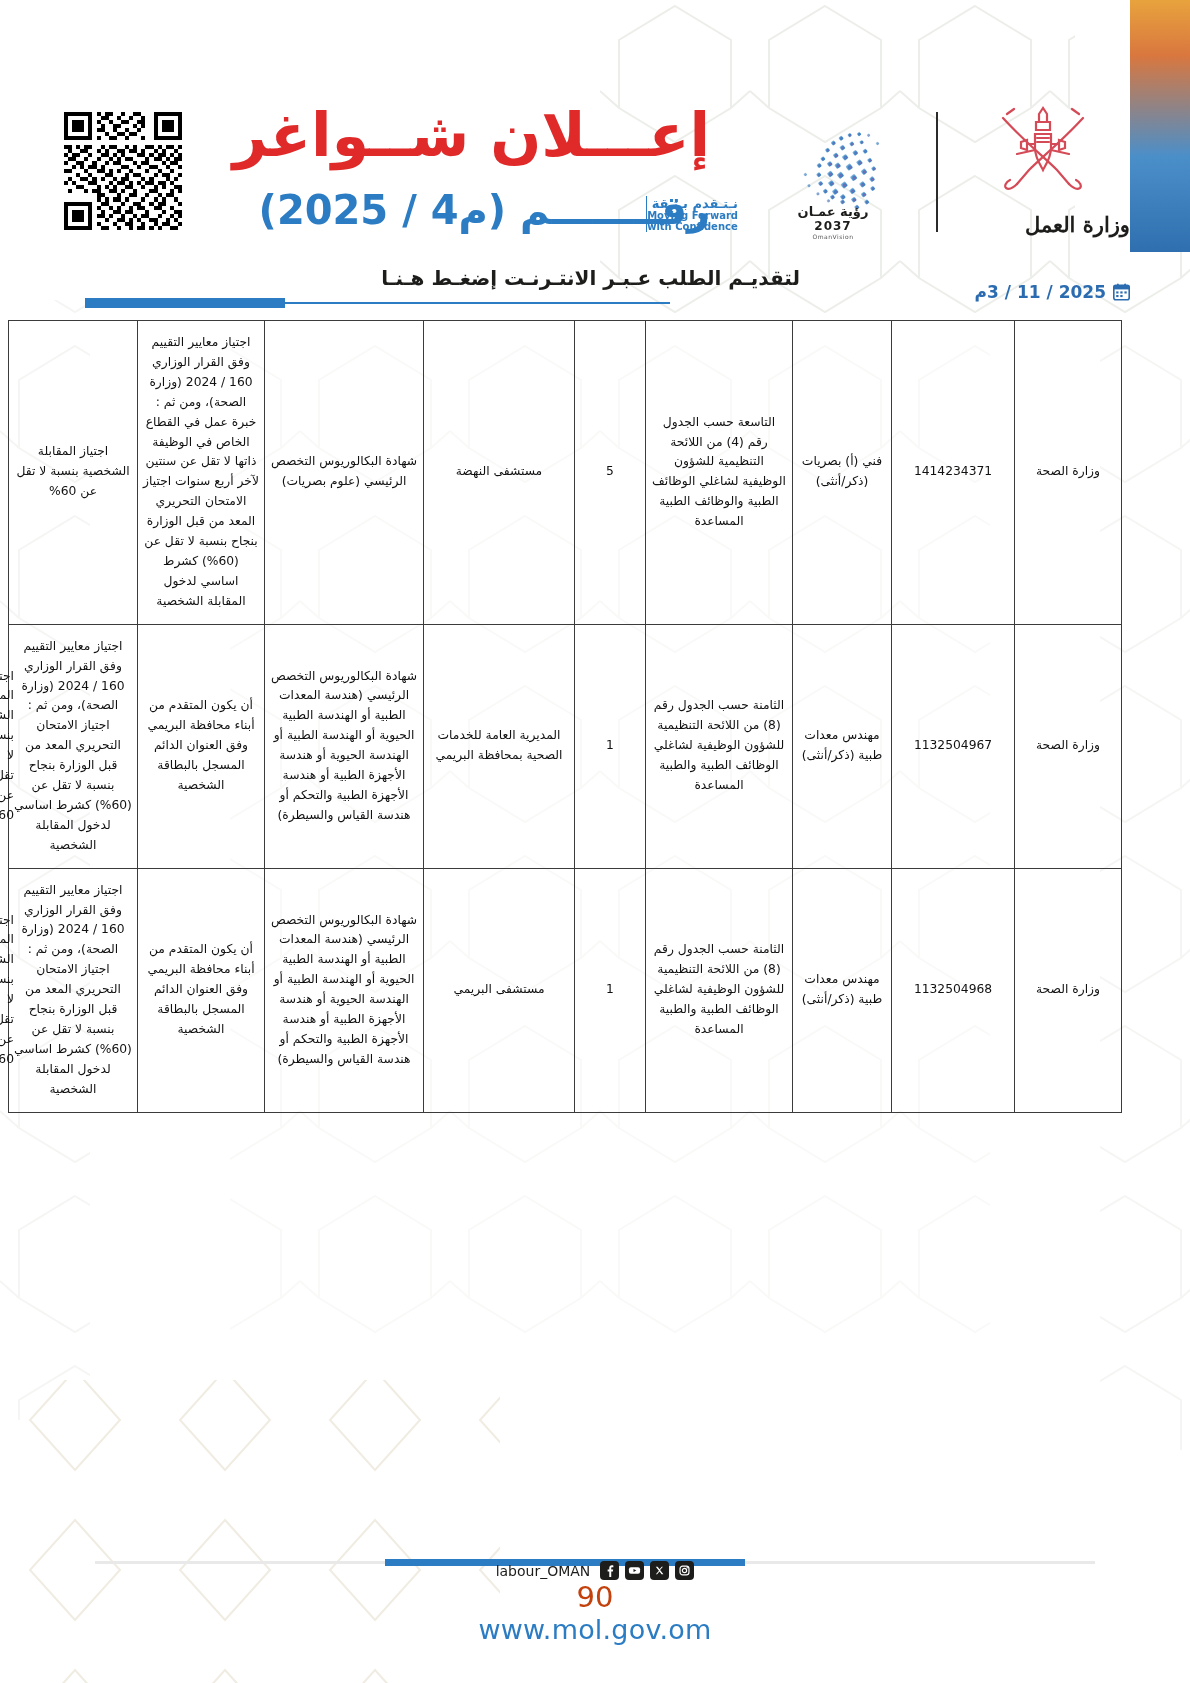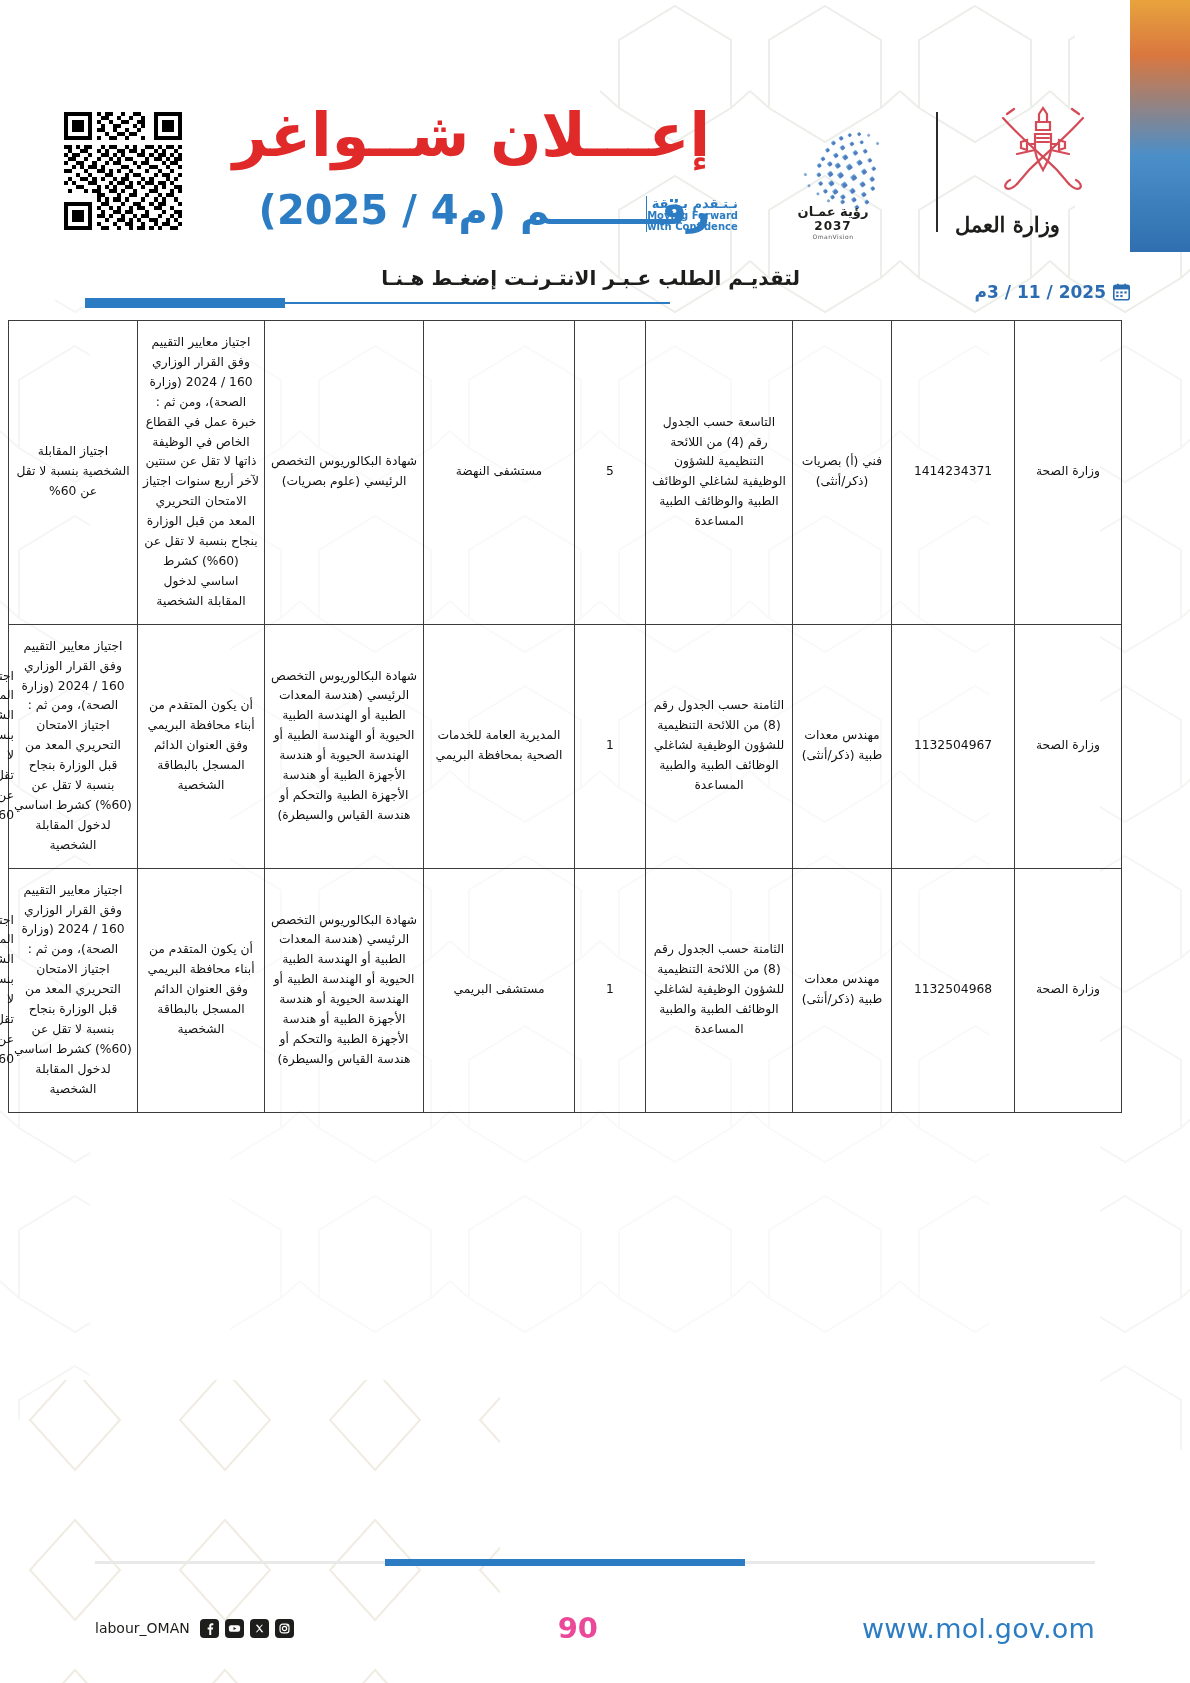--- a/index.html
+++ b/index.html
@@ -45,21 +45,21 @@
     line-height:1;white-space:nowrap;direction:rtl;
   }
   .apply-line{
     position:absolute;right:390px;top:266px;
     font-size:20px;font-weight:bold;color:#1d1d1b;
     white-space:nowrap;direction:rtl;
   }
 
   
   .logo-ministry{
-    position:absolute;right:60px;top:100px;width:175px;text-align:left;
+    position:absolute;right:60px;top:100px;width:175px;text-align:right;
   }
   .emblem svg{display:block;margin:0 auto;}
   .ministry-name{
     margin-top:4px;font-size:21px;color:#1d1d1b;font-weight:bold;
     font-family:"DejaVu Serif","Liberation Serif",serif;
   }
   .divider-v{
     position:absolute;right:252px;top:112px;width:2px;height:120px;background:#2b2b2b;
   }
   .logo-vision{
@@ -121,30 +121,30 @@
   }
   .footer-rule{
     position:absolute;left:95px;right:95px;top:48px;height:3px;background:#e9e9e9;
   }
   .footer-rule-blue{
     position:absolute;left:385px;width:360px;top:46px;height:7px;background:#2b7cc3;
   }
   .footer-inner{
     position:absolute;left:0;right:0;bottom:38px;
     display:flex;align-items:center;justify-content:space-between;
-    padding:0 95px;direction:ltr;
+    padding:0 95px;direction:ltr;flex-direction:column;
   }
   .social{display:flex;align-items:center;gap:6px;}
   .social-handle{font-size:14px;color:#1d1d1b;margin-right:4px;}
   .sicon{
     width:19px;height:19px;border-radius:4px;background:#1d1d1b;
     display:flex;align-items:center;justify-content:center;
   }
   .sicon svg{display:block;}
-  .page-no{font-size:29px;color:#ec4899;font-weight:bold;}
+  .page-no{font-size:29px;color:#c2410c;font-weight:normal;}
   .site{font-size:27px;color:#2b7cc3;font-weight:normal;letter-spacing:.2px;}
 </style>
 </head>
 <body>
 
 <div class="bg-pattern">
   <svg viewBox="0 0 1190 1683" preserveAspectRatio="none" xmlns="http://www.w3.org/2000/svg">
     <defs>
       <pattern id="hexpat" width="150" height="170" patternUnits="userSpaceOnUse">
         <g fill="none" stroke="#eceee9" stroke-width="2">

